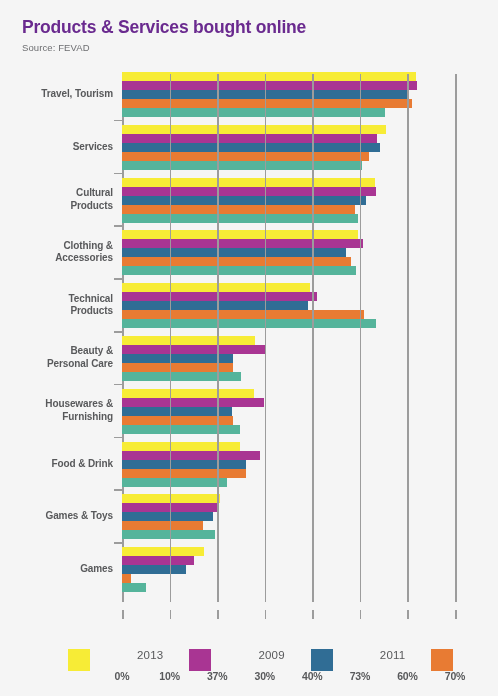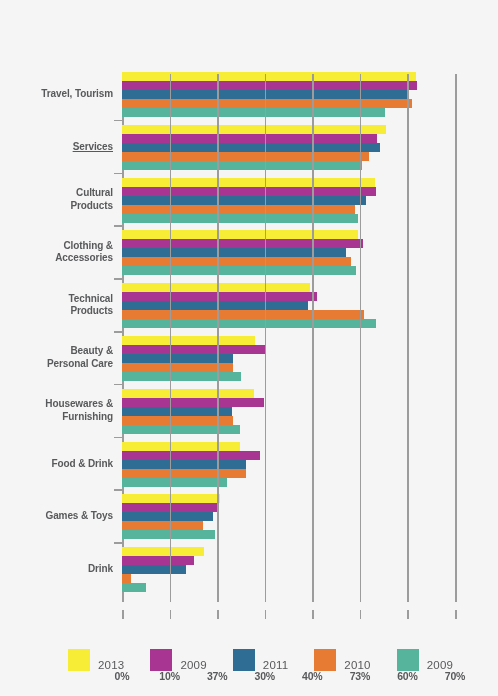--- a/index.html
+++ b/index.html
@@ -112,38 +112,43 @@
   .legend {
     position: absolute;
     left: 0; top: 640px;
     width: 498px; height: 40px;
     display: flex;
     align-items: center;
     padding-left: 68px;
   }
   .legend-item {
     display: flex;
-    align-items: flex-end;
+    align-items: flex-start;
     margin-right: 26px;
+    gap: 39px;
   }
   .legend-swatch {
     width: 22px; height: 22px;
     margin-right: 8px;
   }
   .legend-text {
     font-size: 11.5px;
     color: #58595b;
     letter-spacing: 0.2px;
   }
 </style>
 </head>
 <body>
 
 <div class="page">
 
+  <div class="header">
+    <h1 class="title">Products &amp; Services bought online</h1>
+    <p class="source">Source: FEVAD</p>
+  </div>
 
   <div class="chart">
     <div class="axis-line"></div>
     <div class="plot" id="plot-area">
         <div class="group" style="top: -2.1px; height: 45px;">
           <div class="bar" title="Travel, Tourism — 2013: 61.8%" style="top: 0px; width: 293.991px; background: rgb(247, 236, 54);"></div>
           <div class="bar" title="Travel, Tourism — 2012: 62%" style="top: 9px; width: 294.943px; background: rgb(169, 53, 147);"></div>
           <div class="bar" title="Travel, Tourism — 2011: 60%" style="top: 18px; width: 285.429px; background: rgb(48, 109, 149);"></div>
           <div class="bar" title="Travel, Tourism — 2010: 61%" style="top: 27px; width: 290.186px; background: rgb(232, 123, 51);"></div>
           <div class="bar" title="Travel, Tourism — 2009: 55.3%" style="top: 36px; width: 263.07px; background: rgb(85, 180, 155);"></div>
@@ -231,34 +236,34 @@
         <div class="tick-mark" style="left: 190.286px;"></div>
         <div class="gridline" style="left: 237.857px;"></div>
         <div class="tick-mark" style="left: 237.857px;"></div>
         <div class="gridline" style="left: 285.429px;"></div>
         <div class="tick-mark" style="left: 285.429px;"></div>
         <div class="gridline" style="left: 333px;"></div>
         <div class="tick-mark" style="left: 333px;"></div>
       </div>
     <div class="cat-labels" id="cat-labels">
         <div class="cat-label-box" style="top: 13.9px;">Travel, Tourism</div>
-        <div class="cat-label-box" style="top: 66.7px; text-decoration: underline;">Services</div>
+        <div class="cat-label-box" style="top: 66.7px;">Services</div>
         <div class="cat-label-box" style="top: 113px;">Cultural
 Products</div>
         <div class="cat-label-box" style="top: 165.8px;">Clothing &amp;
 Accessories</div>
         <div class="cat-label-box" style="top: 218.6px;">Technical
 Products</div>
         <div class="cat-label-box" style="top: 271.4px;">Beauty &amp;
 Personal Care</div>
         <div class="cat-label-box" style="top: 324.2px;">Housewares &amp;
 Furnishing</div>
         <div class="cat-label-box" style="top: 383.5px;">Food &amp; Drink</div>
         <div class="cat-label-box" style="top: 436.3px;">Games &amp; Toys</div>
-        <div class="cat-label-box" style="top: 489.1px;">Drink</div>
+        <div class="cat-label-box" style="top: 489.1px;">Games</div>
       </div>
     <div class="xlabels" id="x-labels">
         <div class="xlabel" style="left: 122px;">0%</div>
         <div class="xlabel" style="left: 169.571px;">10%</div>
         <div class="xlabel" style="left: 217.143px;">37%</div>
         <div class="xlabel" style="left: 264.714px;">30%</div>
         <div class="xlabel" style="left: 312.286px;">40%</div>
         <div class="xlabel" style="left: 359.857px;">73%</div>
         <div class="xlabel" style="left: 407.429px;">60%</div>
         <div class="xlabel" style="left: 455px;">70%</div>

